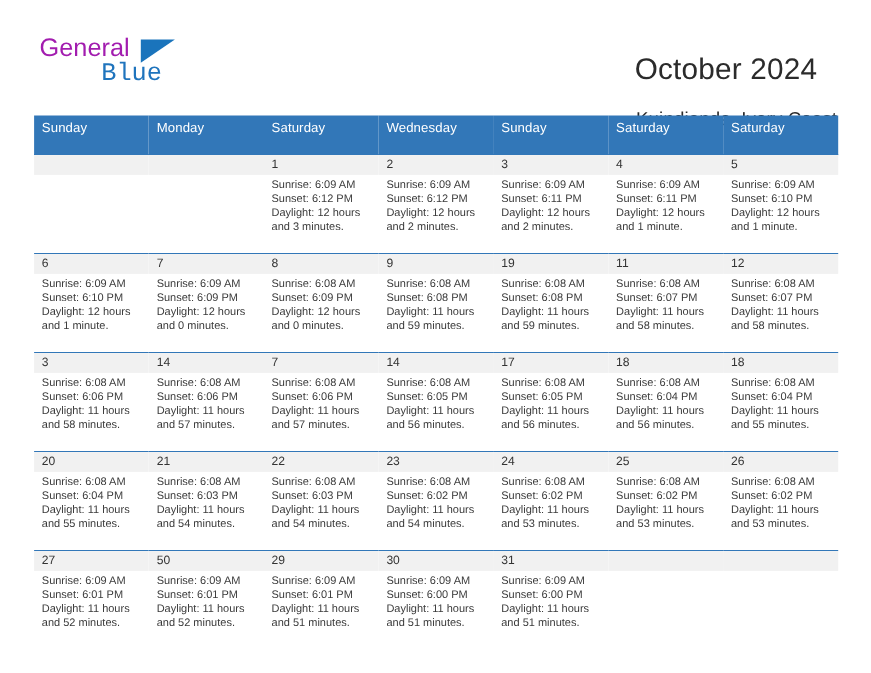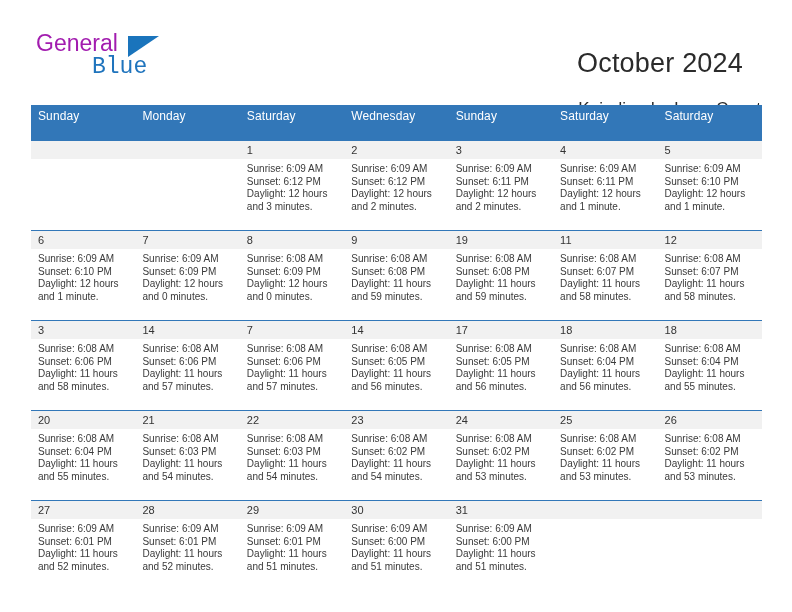--- a/index.html
+++ b/index.html
@@ -421,21 +421,21 @@
             <td>
               <div class="daynum-band">27</div>
               <div class="cell-body">
                 <div>Sunrise: 6:09 AM</div>
                 <div>Sunset: 6:01 PM</div>
                 <div>Daylight: 11 hours</div>
                 <div>and 52 minutes.</div>
               </div>
             </td>
             <td>
-              <div class="daynum-band">28</div>
+              <div class="daynum-band">50</div>
               <div class="cell-body">
                 <div>Sunrise: 6:09 AM</div>
                 <div>Sunset: 6:01 PM</div>
                 <div>Daylight: 11 hours</div>
                 <div>and 52 minutes.</div>
               </div>
             </td>
             <td>
               <div class="daynum-band">29</div>
               <div class="cell-body">

